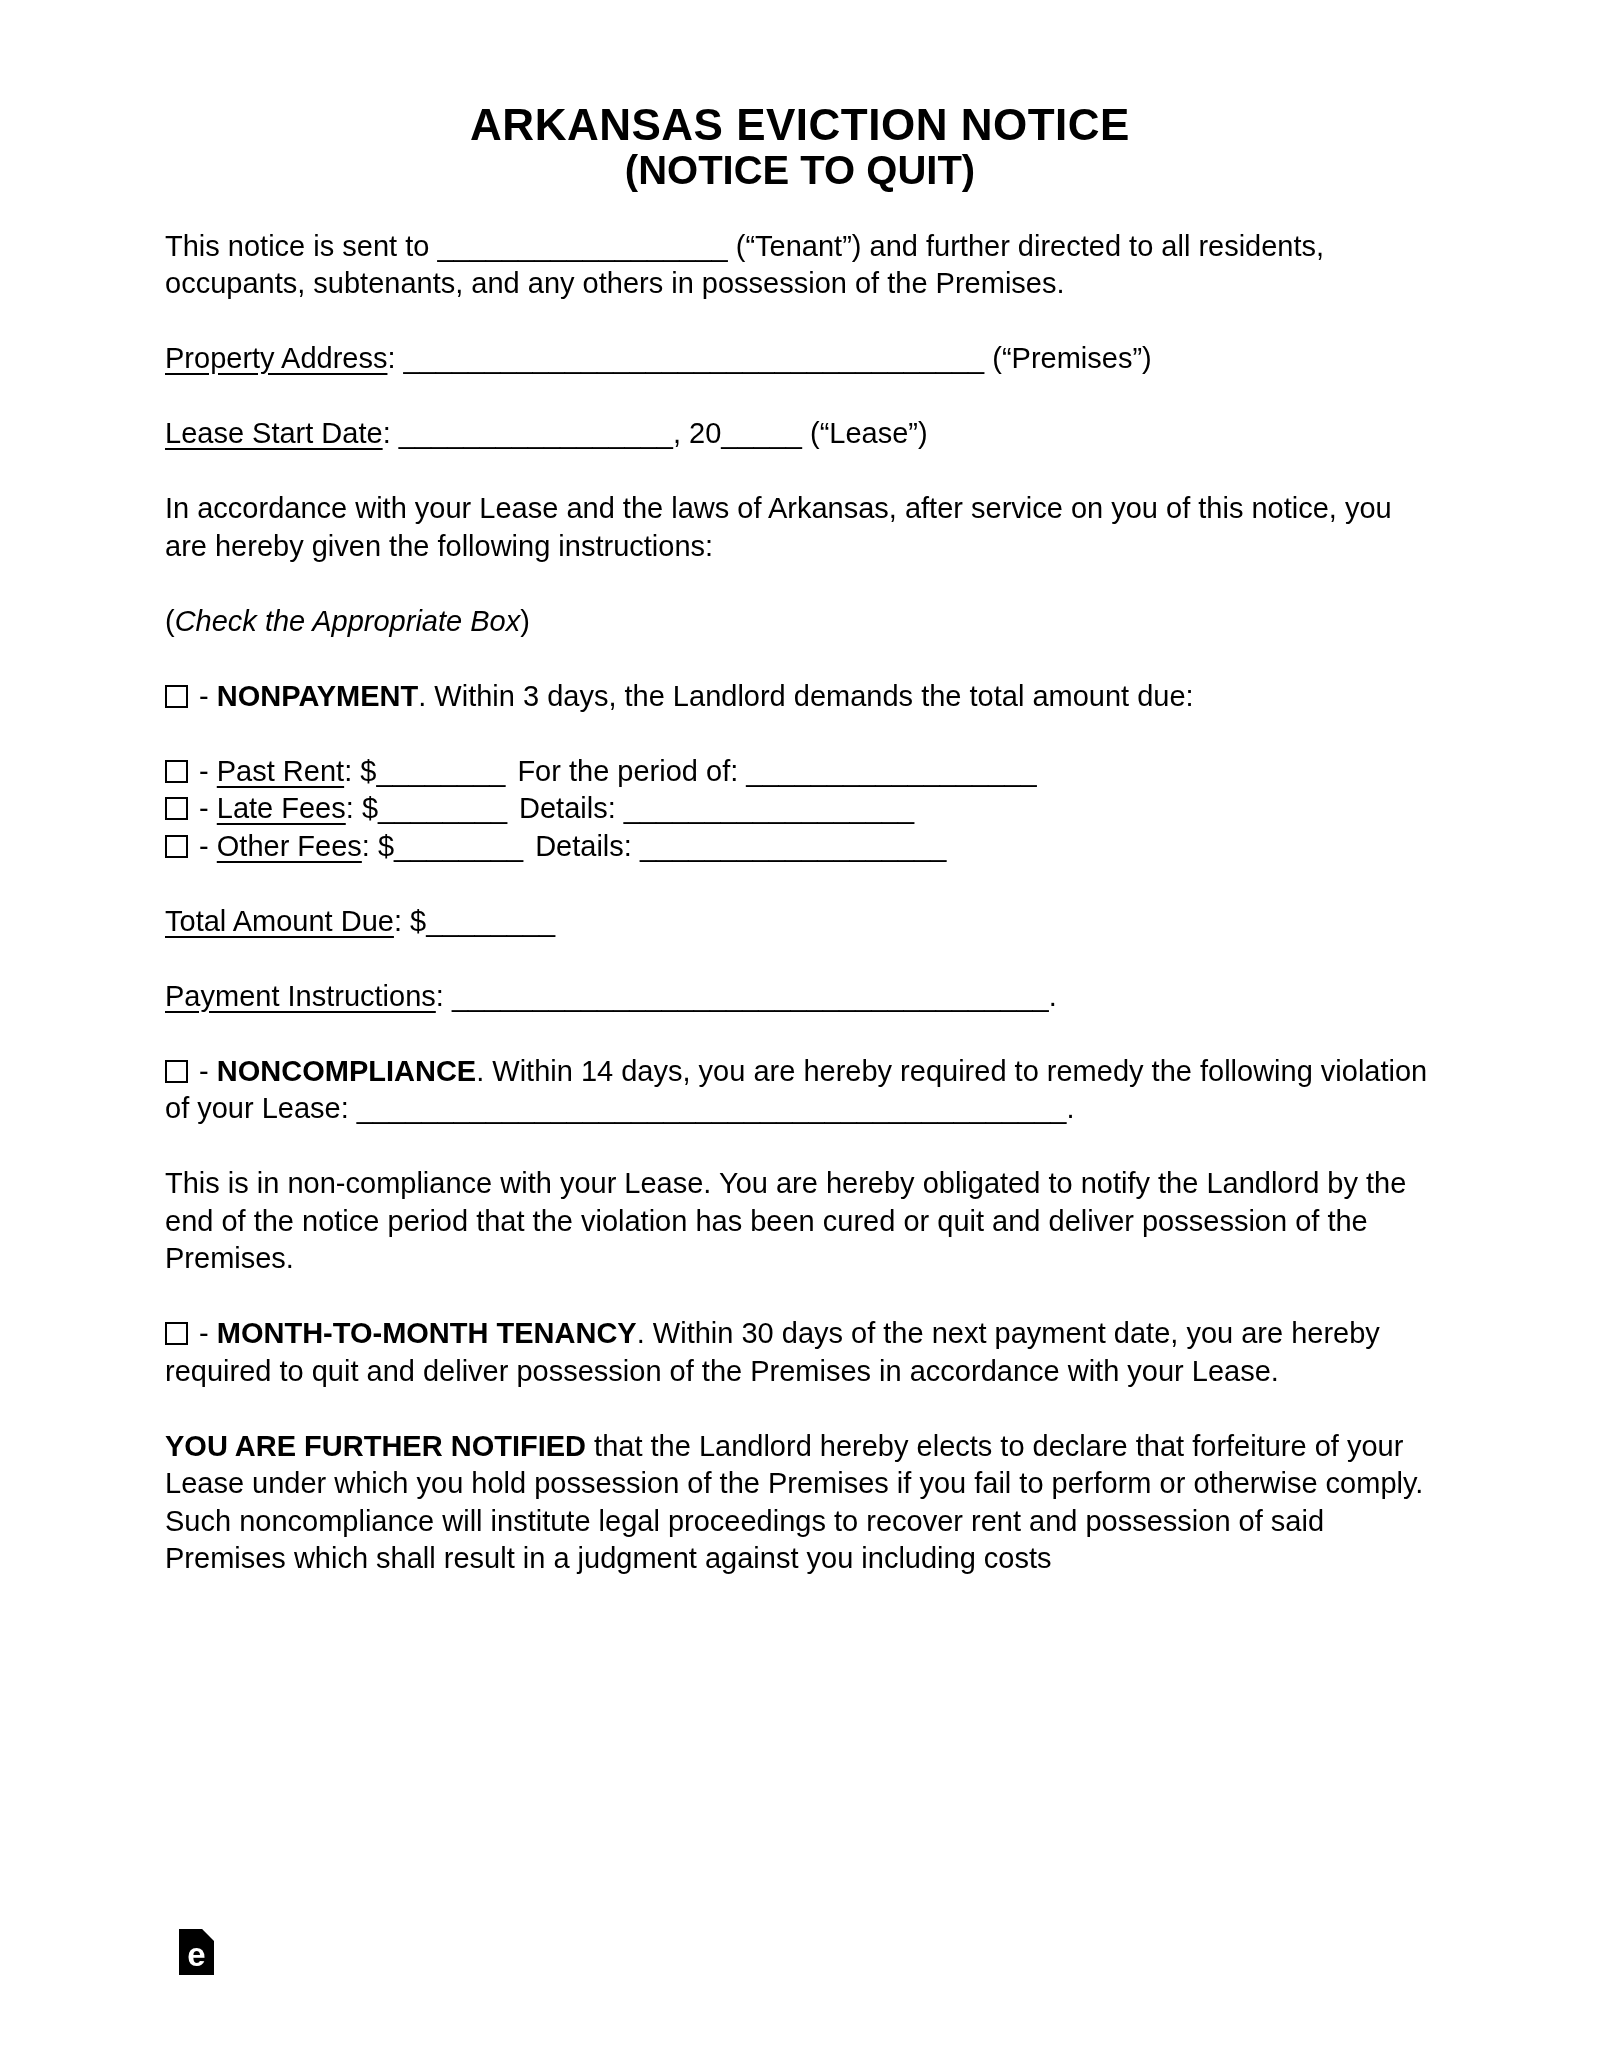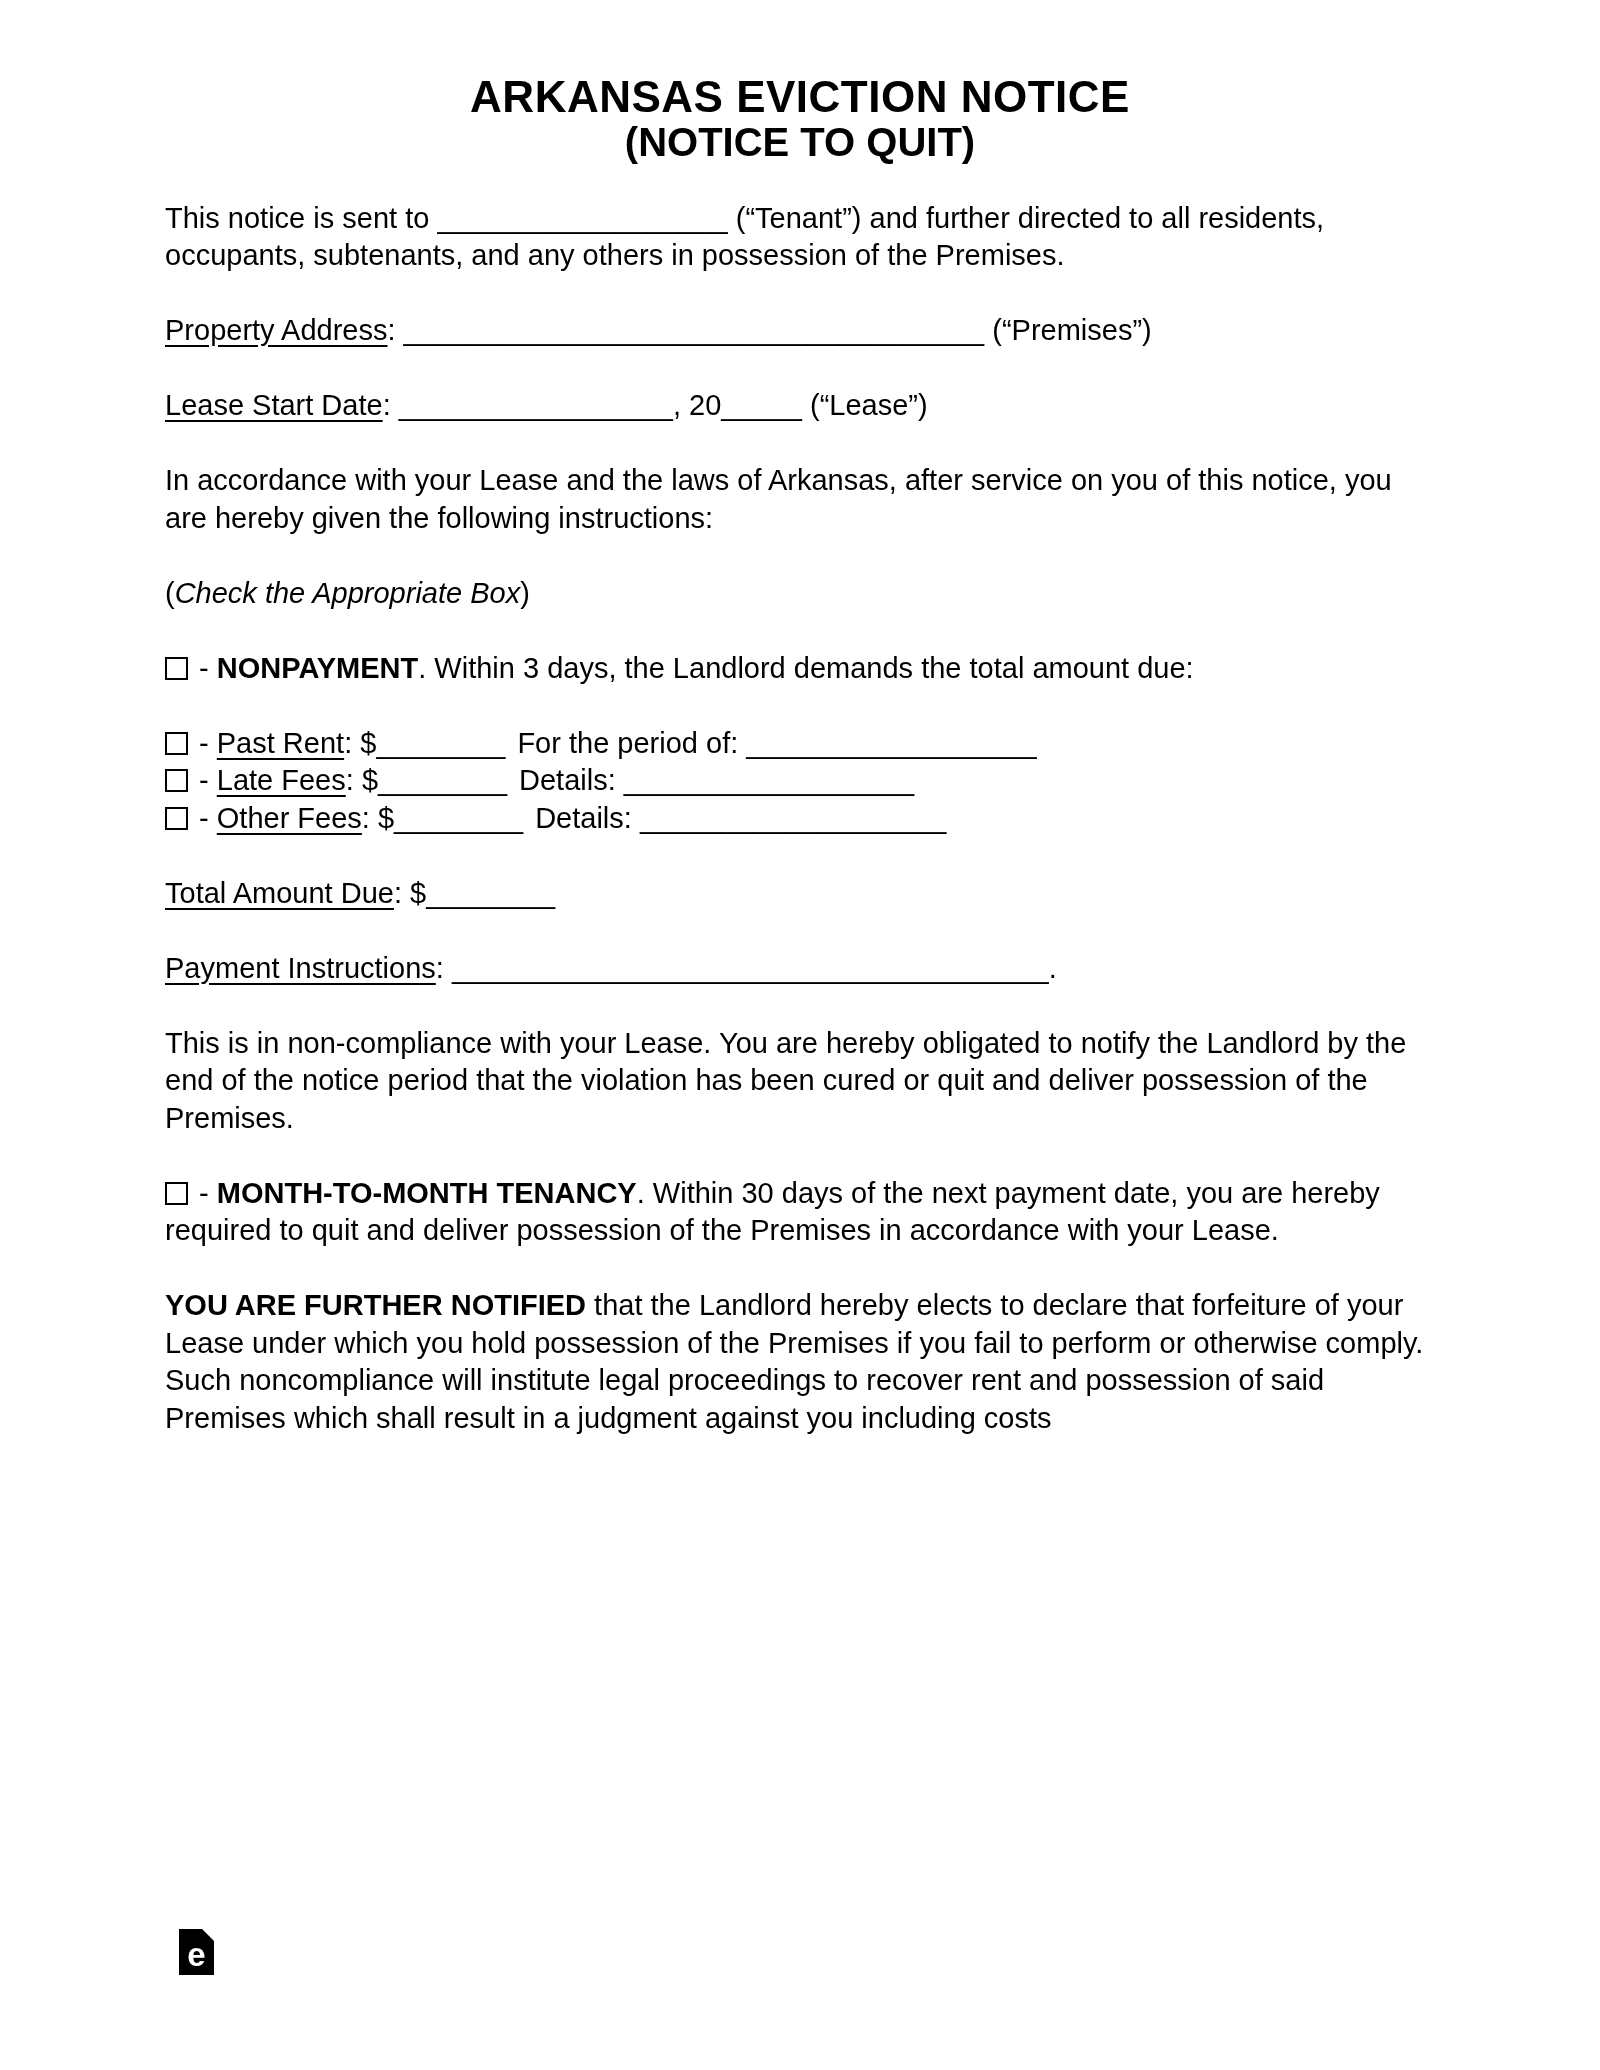--- a/index.html
+++ b/index.html
@@ -16,21 +16,21 @@
     font-family: "Liberation Sans", "DejaVu Sans", sans-serif;
     font-size: 29px;
     line-height: 37.5px;
     overflow: hidden;
   }
   .content {
     padding: 0 165px;
   }
   .title {
     margin: 0;
-    padding-top: 72px;
+    padding-top: 100px;
     text-align: center;
     font-size: 44px;
     line-height: 50px;
     font-weight: bold;
     letter-spacing: 0.5px;
   }
   .subtitle {
     text-align: center;
     font-size: 40px;
     line-height: 40px;
@@ -107,20 +107,21 @@
 
     <p class="line ind2 tight"><span class="cb"></span><span> - </span><span class="u">Late Fees</span><span>: $</span><span>________</span><span class="gap">Details: </span><span>__________________</span></p>
 
     <p class="line ind2 tight"><span class="cb"></span><span> - </span><span class="u">Other Fees</span><span>: $</span><span>________</span><span class="gap">Details: </span><span>___________________</span></p>
 
     <p class="line ind2"><span class="u">Total Amount Due</span><span>: $</span><span>________</span></p>
 
     <p class="line ind2"><span class="u">Payment Instructions</span><span>: </span><span>_____________________________________</span><span>.</span></p>
 
 
+    <p class="line ind1"><span class="cb"></span><span> - </span><span class="b">NONCOMPLIANCE</span><span>. Within 14 days, you are hereby required to remedy the following violation of your Lease: </span><span>____________________________________________</span><span>.</span></p>
 
     <p class="line ind1">This is in non-compliance with your Lease. You are hereby obligated to notify the Landlord by the end of the notice period that the violation has been cured or quit and deliver possession of the Premises.</p>
 
     <p class="line ind1"><span class="cb"></span><span> - </span><span class="b">MONTH-TO-MONTH TENANCY</span><span>. Within 30 days of the next payment date, you are hereby required to quit and deliver possession of the Premises in accordance with your Lease.</span></p>
 
     <p class="line"><span class="b">YOU ARE FURTHER NOTIFIED</span><span> that the Landlord hereby elects to declare that forfeiture of your Lease under which you hold possession of the Premises if you fail to perform or otherwise comply. Such noncompliance will institute legal proceedings to recover rent and possession of said Premises which shall result in a judgment against you including costs</span></p>
 
   </div>
 
   <div class="logo">

